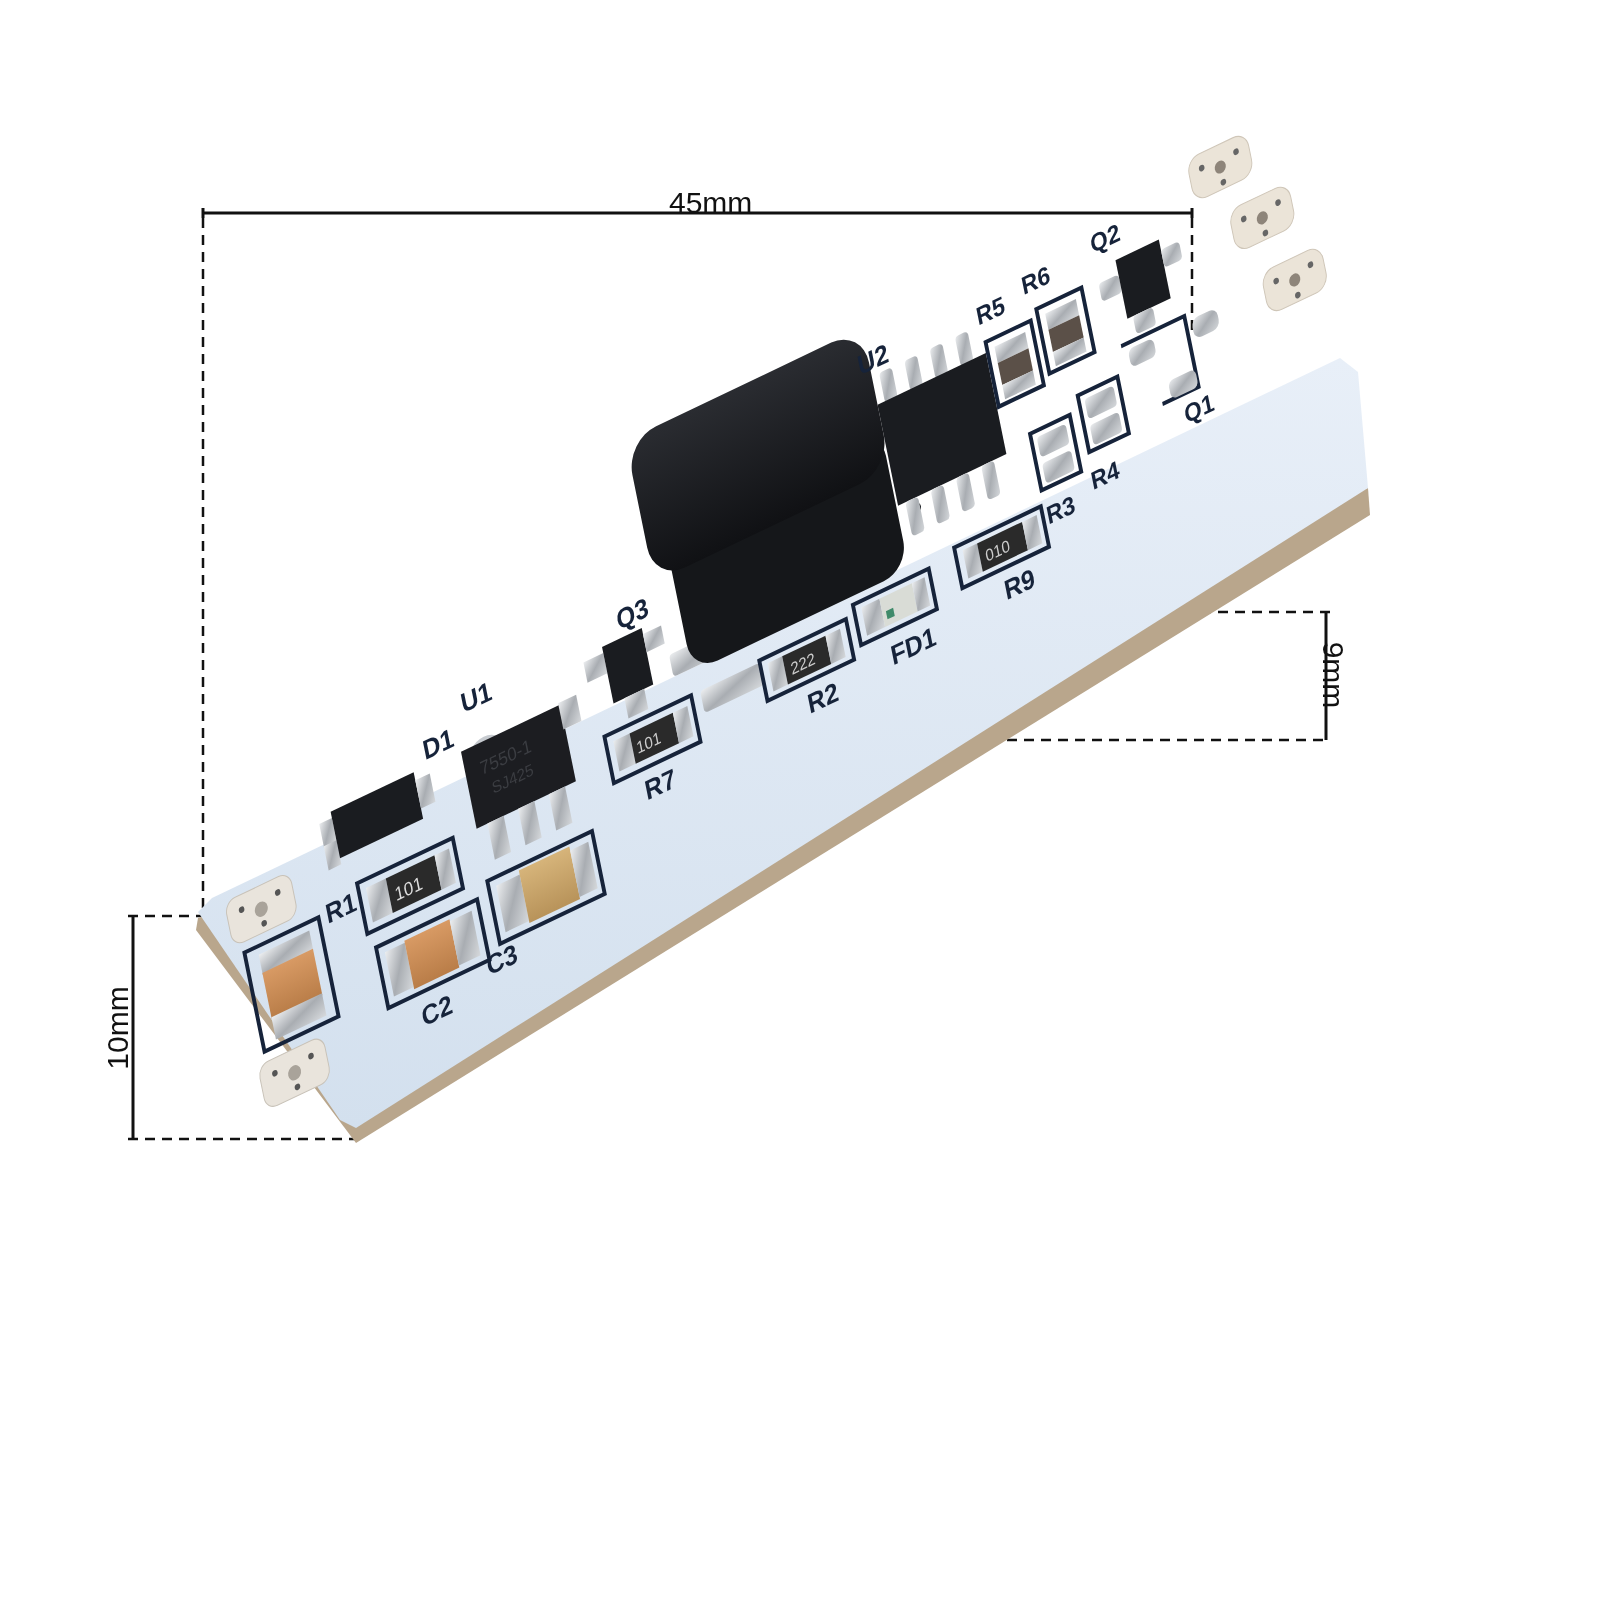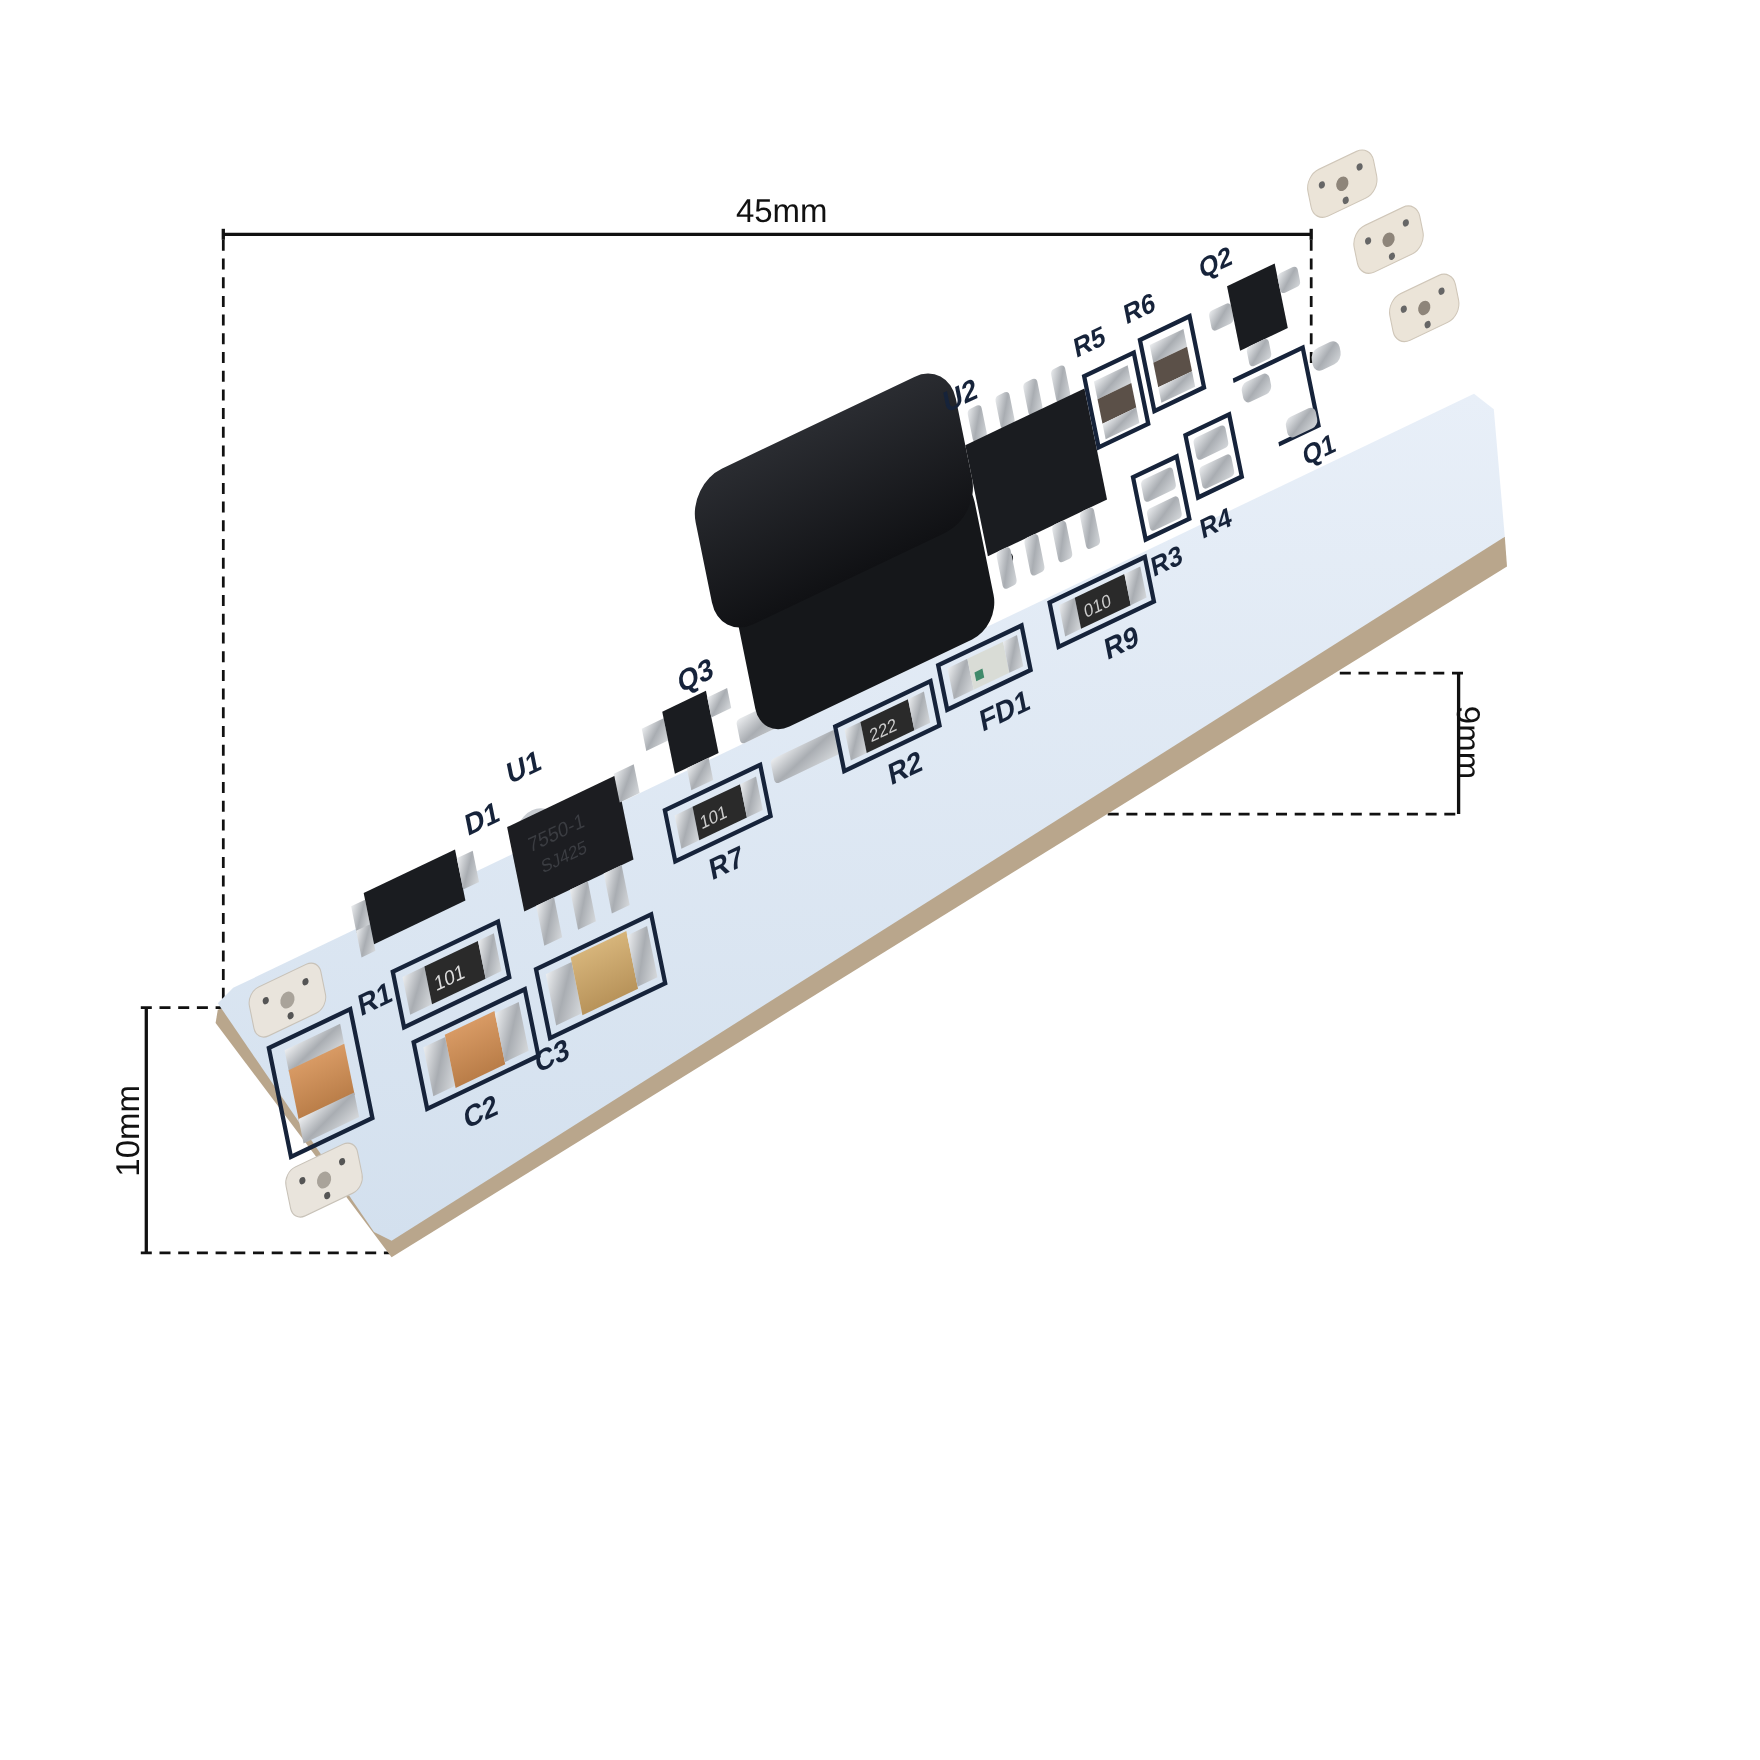--- a/index.html
+++ b/index.html
@@ -263,16 +263,16 @@
         <rect x="1196" y="-116" width="66" height="42" rx="14" fill="#ebe4d8" stroke="#cfc6b8"></rect>
         <circle cx="1229" cy="-95" r="6" fill="#8e857a"></circle>
         <circle cx="1210" cy="-102" r="3" fill="#666"></circle>
           <circle cx="1248" cy="-102" r="3" fill="#666"></circle>
           <circle cx="1229" cy="-80" r="3" fill="#666"></circle>
       </g>
     </g>
   </svg>
 
   
-  <div class="dim-label" style="left:669px; top:178px;">45mm</div>
+  <div class="dim-label" style="left:669px; top:188px;">45mm</div>
   <div class="dim-label vertical" style="left:1300px; top:660px; transform: rotate(90deg);">9mm</div>
   <div class="dim-label vertical" style="left:76px; top:1013px; transform: rotate(-90deg);">10mm</div>
 </div>
 
 </body></html>

